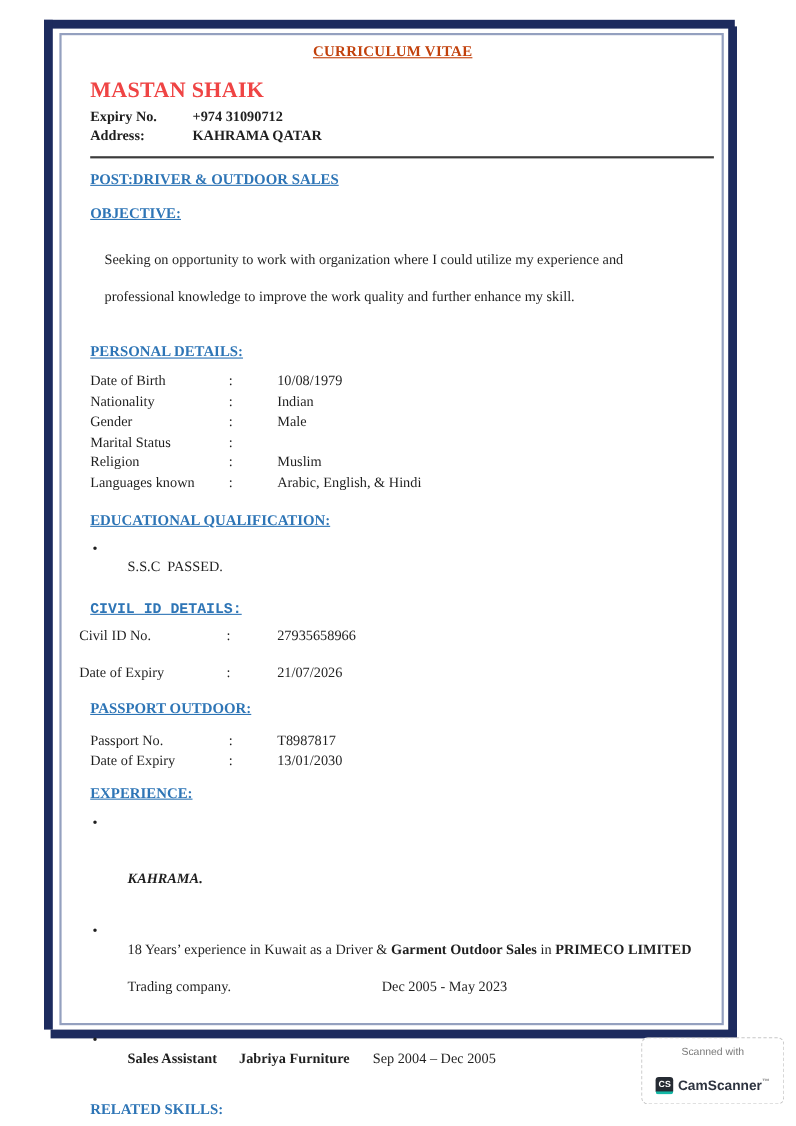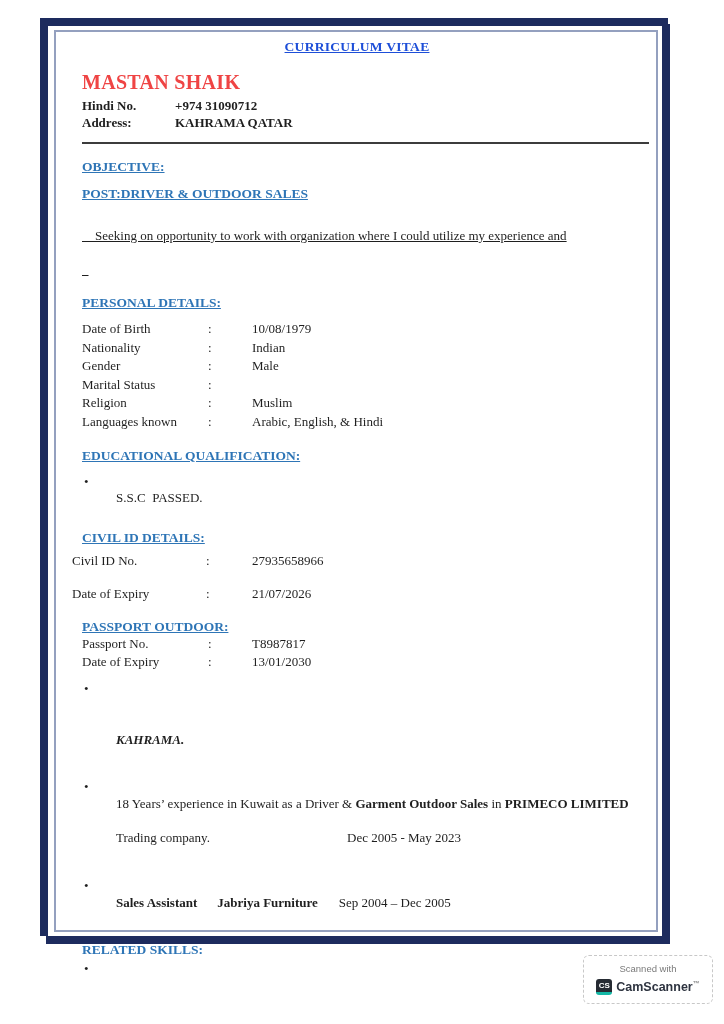--- a/index.html
+++ b/index.html
@@ -18,51 +18,51 @@
     position:absolute;left:54px;top:30px;width:600px;height:898px;
     border:2px solid #94a0bf;
   }
   
   .content{
     position:absolute;left:62px;top:32px;width:590px;
     font-size:13px;line-height:17px;
   }
   .cv-title{
     margin-top:6px;text-align:center;font-weight:bold;font-size:13.5px;
-    text-decoration:underline;letter-spacing:.3px;color:#1d4ed8;
+    text-decoration:underline;letter-spacing:.3px;color:#c2410c;
   }
   .name{
     margin:15px 0 0 20px;font-size:20px;line-height:24px;font-weight:bold;
     color:#ef4444;letter-spacing:.3px;
   }
   .contact-line{margin:4px 0 0 20px;font-weight:bold;line-height:16px;}
   .contact-line.addr{margin-top:1px;}
   .contact-label{display:inline-block;width:93px;}
   .rule{margin:11px 0 0 20px;width:567px;height:0;border:0;border-top:2px solid #3c3c3c;}
   .heading{
     margin-left:20px;font-weight:bold;font-size:13.5px;line-height:16px;
     color:#2e75b6;text-decoration:underline;
   }
   .heading.no-underline{text-decoration:none;}
   .h-post{margin-top:11px;}
   .h-objective{margin-top:15px;}
   .h-personal{margin-top:17px;}
   .h-education{margin-top:17px;}
-  .h-civil{margin-top:8px;}
+  .h-civil{margin-top:8px;font-family:Liberation Mono, monospace;}
   .h-passport{margin-top:17px;}
   .h-experience{margin-top:14px;}
   .h-related{margin-top:14px;}
   .body-text{margin-left:20px;white-space:pre-wrap;}
-  .objective-text{margin-top:8px;text-decoration:underline;}
+  .objective-text{margin-top:8px;}
   .kv-table{margin:9px 0 0 20px;}
   .kv-row{display:grid;grid-template-columns:126px 44px 1fr;line-height:18.5px;white-space:pre-wrap;}
   .civil-table{margin-left:10px;margin-top:7px;}
   .civil-table .kv-row{grid-template-columns:134px 46px 1fr;line-height:16px;}
   .civil-gap{margin-top:17px;}
-  .passport-table{margin-top:0;}
+  .passport-table{margin-top:12px;}
   .passport-table .kv-row{line-height:17.5px;}
   .bullet-item{position:relative;margin-left:20px;padding-left:21px;white-space:pre-wrap;}
   .bullet-dot{position:absolute;left:2px;top:0;}
   .ssc-item{margin-top:10px;line-height:16px;}
   .exp1{margin-top:10px;line-height:17px;font-style:italic;}
   .exp1-line1{white-space:nowrap;font-size:12.8px;letter-spacing:-.15px;}
   .exp2{margin-top:13px;line-height:17px;}
   .exp3{margin-top:14px;line-height:17px;}
   .skill-item{margin-top:2px;line-height:17px;}
   .b{font-weight:bold;}
@@ -70,21 +70,21 @@
   .exp3-company{margin-left:20px;}
   .exp3-date{margin-left:21px;}
   
   .scan-badge{
     position:absolute;right:11px;bottom:20px;width:116px;
     background:#ffffff;border:1px dashed #c8c8c8;border-radius:6px;
     padding:7px 6px 8px 6px;text-align:center;
     font-family:"Liberation Sans","DejaVu Sans",sans-serif;
   }
   .scanned-with{font-size:9.5px;color:#7a7a7a;line-height:12px;}
-  .brand-row{margin-top:4px;display:flex;align-items:center;justify-content:center;gap:4px;}
+  .brand-row{margin-top:16px;display:flex;align-items:center;justify-content:center;gap:4px;}
   .cs-logo{
     display:inline-flex;align-items:center;justify-content:center;
     width:16px;height:16px;border-radius:3px;background:#262b33;
     color:#fff;font-size:8px;font-weight:bold;
     border-bottom:3px solid #14b8a6;box-sizing:border-box;
   }
   .brand-name{font-size:12.5px;font-weight:bold;color:#2e3440;}
   .brand-tm{font-size:7px;color:#8a8a8a;vertical-align:top;}
 </style>
 </head>
@@ -98,33 +98,34 @@
   <div class="frame-thin"></div>
 </div>
 
 <div class="content">
 
   <div class="cv-title">CURRICULUM VITAE</div>
 
   <div class="name">MASTAN SHAIK</div>
 
   <div class="contact-line">
-    <span class="contact-label">Hindi No.</span><span>+974 31090712</span>
+    <span class="contact-label">Expiry No.</span><span>+974 31090712</span>
   </div>
   <div class="contact-line addr">
     <span class="contact-label">Address:</span><span>KAHRAMA QATAR</span>
   </div>
 
   <hr class="rule">
 
+  <div class="heading h-post">POST:DRIVER &amp; OUTDOOR SALES</div>
+
   <div class="heading h-objective">OBJECTIVE:</div>
-
-  <div class="heading h-post">POST:DRIVER &amp; OUTDOOR SALES</div>
   <div class="body-text objective-text">
     <span>Seeking on opportunity to work with organization where I could utilize my experience and</span><br>
+    <span>professional knowledge to improve the work quality and further enhance my skill.</span>
   </div>
 
   <div class="heading h-personal">PERSONAL DETAILS:</div>
   <div class="kv-table">
     <div class="kv-row">
       <span>Date of Birth</span><span>:</span><span>10/08/1979</span>
     </div>
     <div class="kv-row">
       <span>Nationality</span><span>:</span><span>Indian</span>
     </div>
@@ -160,20 +161,21 @@
   <div class="heading h-passport">PASSPORT OUTDOOR:</div>
   <div class="kv-table passport-table">
     <div class="kv-row">
       <span>Passport No.</span><span>:</span><span>T8987817</span>
     </div>
     <div class="kv-row">
       <span>Date of Expiry</span><span>:</span><span>13/01/2030</span>
     </div>
   </div>
 
+  <div class="heading h-experience">EXPERIENCE:</div>
 
   <div class="bullet-item exp1">
     <span class="bullet-dot" style="font-style:normal;">•</span><br>
     <span class="b">KAHRAMA.</span>
   </div>
 
   <div class="bullet-item exp2">
     <span class="bullet-dot">•</span><span>18 Years’ experience in Kuwait as a Driver &amp; </span><span class="b">Garment Outdoor Sales</span><span> in </span><span class="b">PRIMECO LIMITED</span><br>
     <span>Trading company.</span><span class="exp2-date">Dec 2005 - May 2023</span>
   </div>

